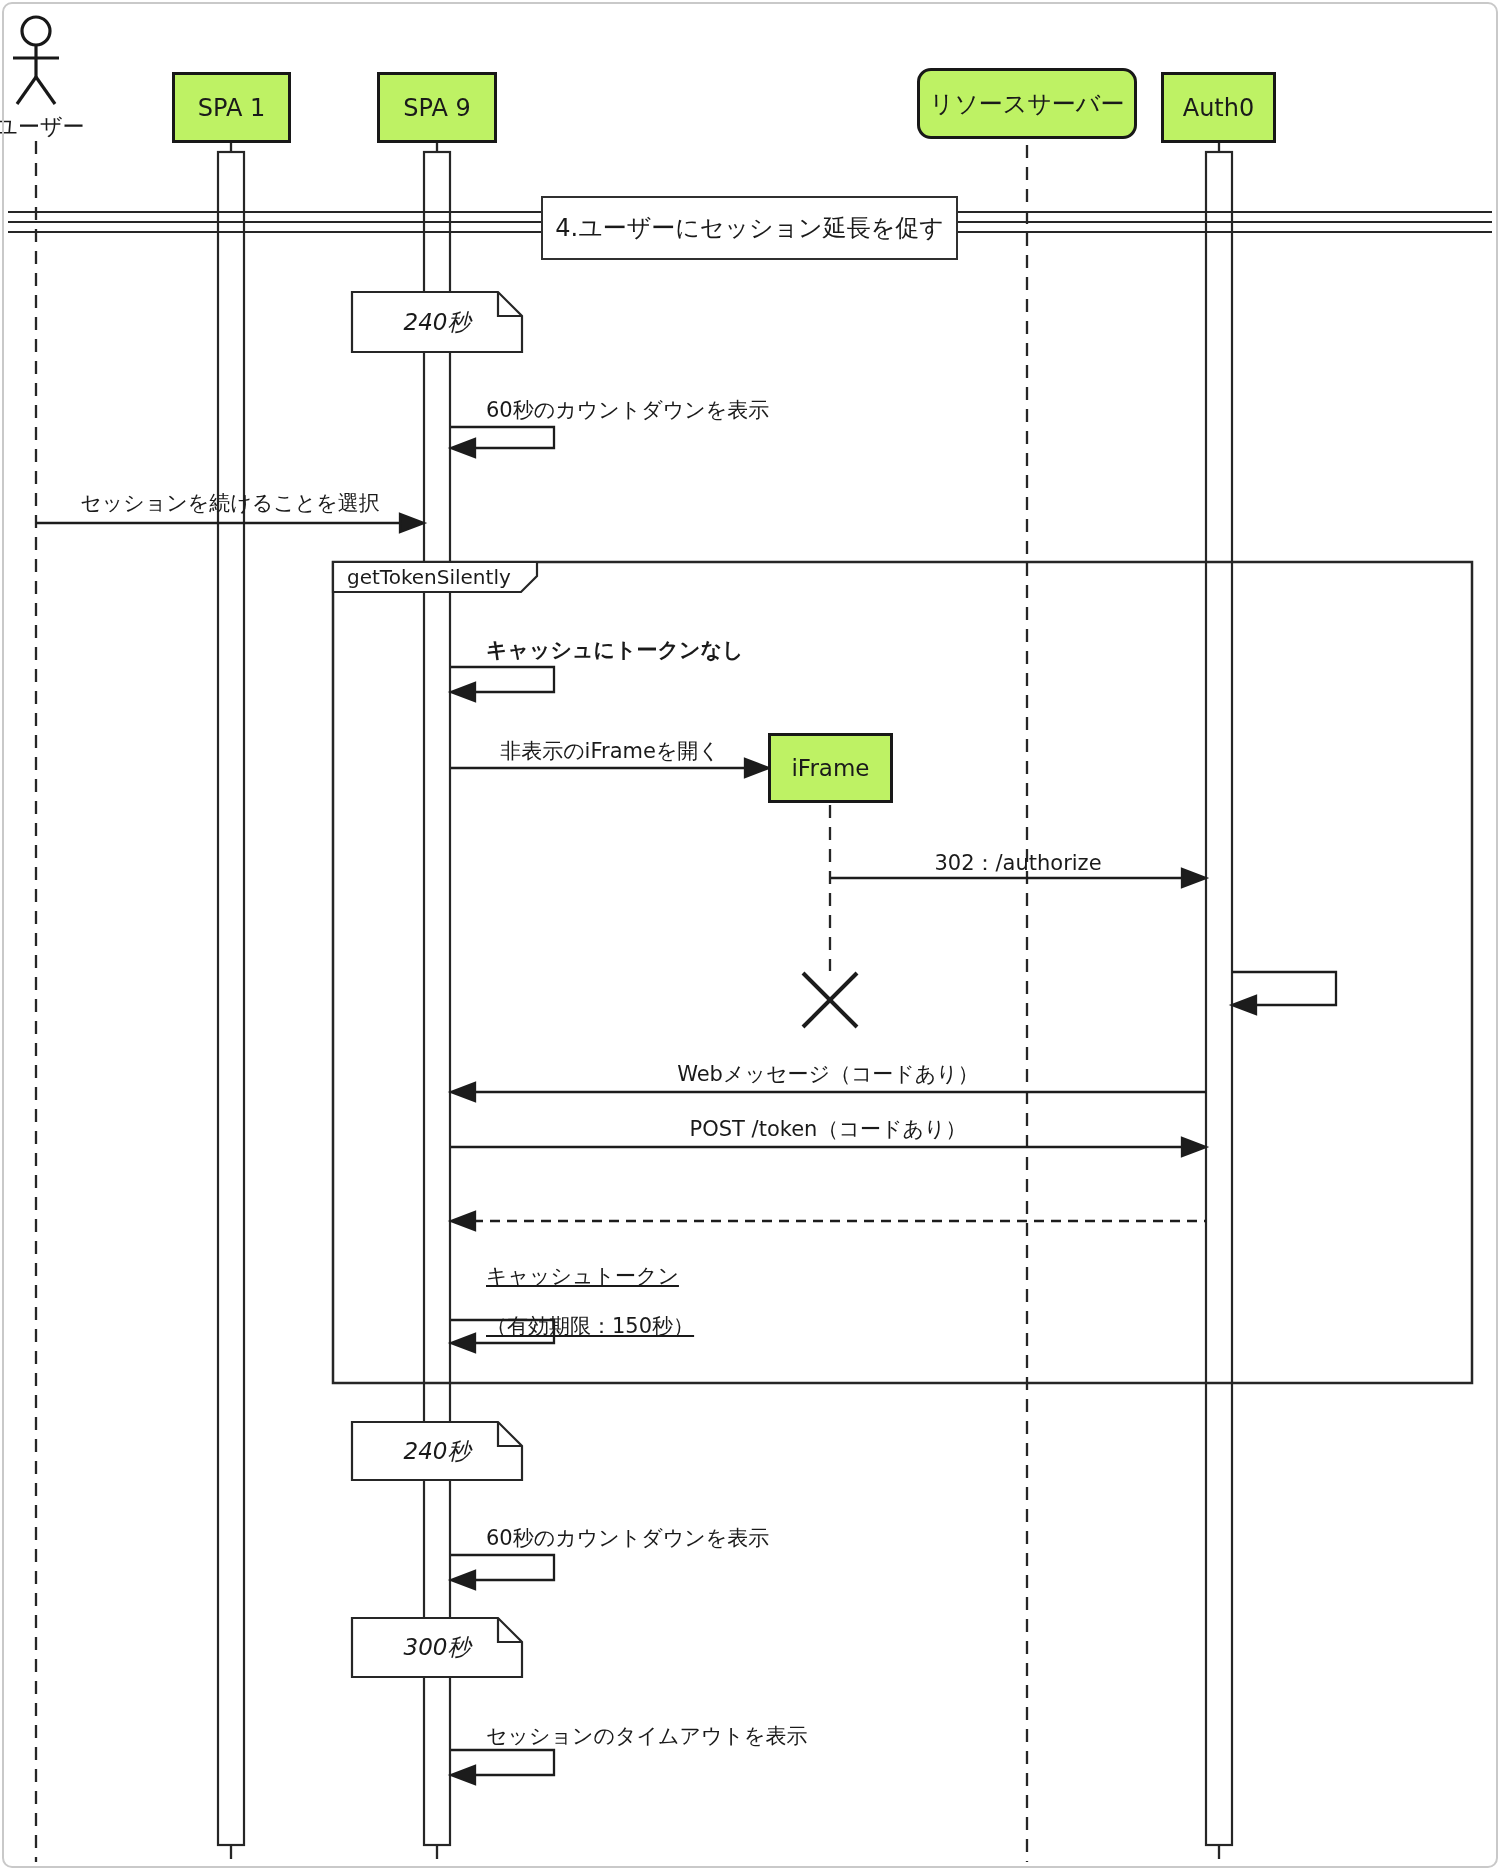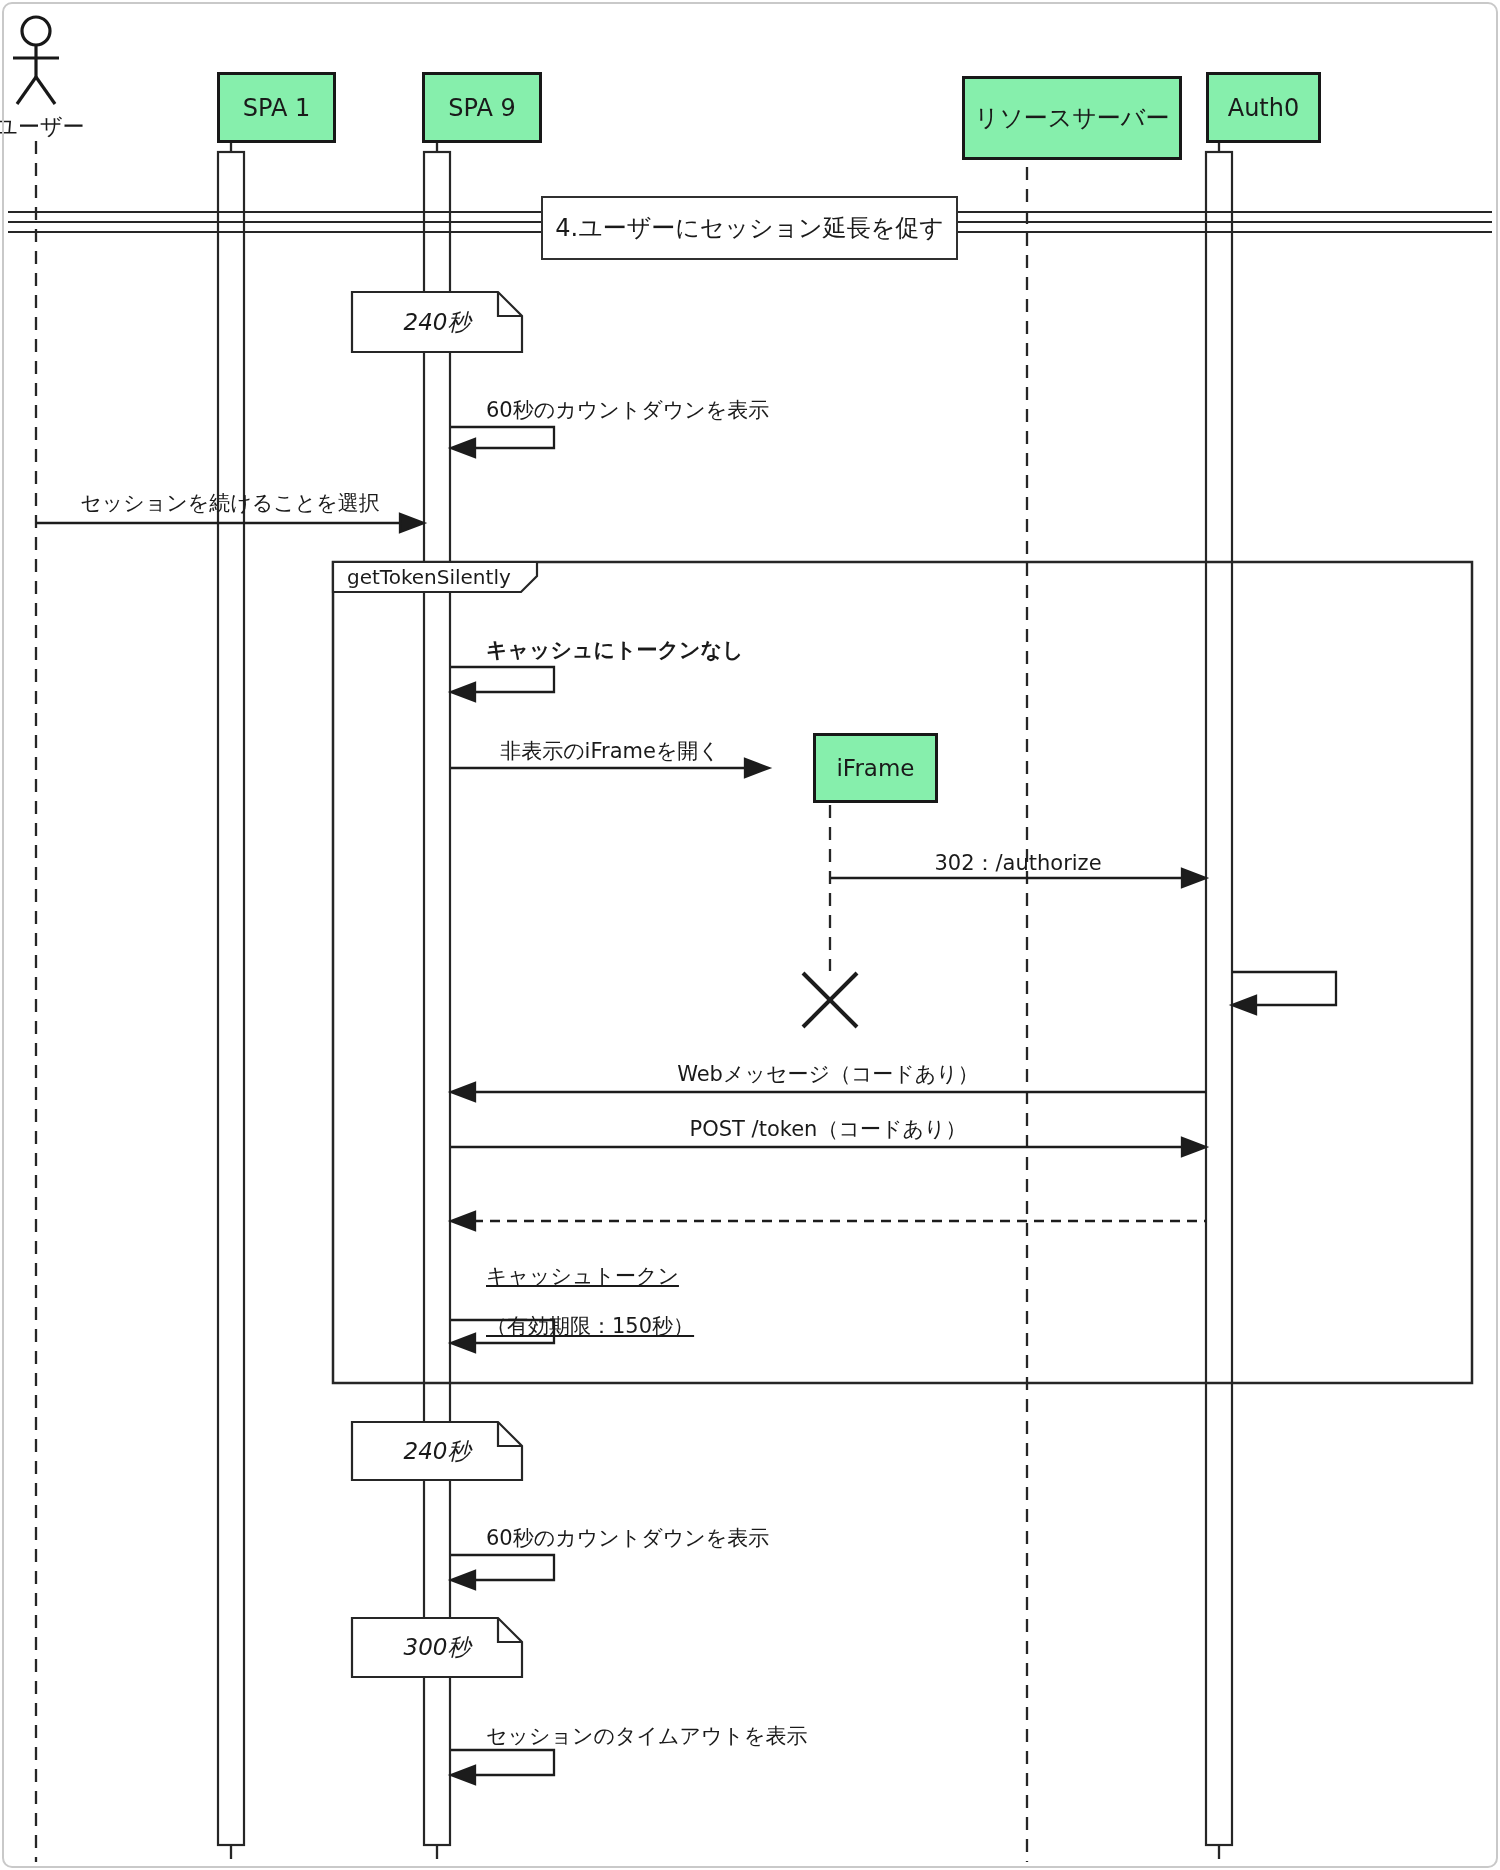--- a/index.html
+++ b/index.html
@@ -2,22 +2,22 @@
 <html><head>
 <meta charset="utf-8">
 <style>
   html,body{margin:0;padding:0;background:#ffffff;}
   *{box-sizing:border-box;}
   body{font-family:"DejaVu Sans","Liberation Sans",sans-serif;color:#1a1a1a;}
   #canvas{position:relative;width:1500px;height:1870px;background:#ffffff;overflow:hidden;}
   #canvas-border{position:absolute;left:2px;top:2px;right:2px;bottom:2px;border:2px solid #c9c9c9;border-radius:10px;pointer-events:none;z-index:5;}
   svg.layer{position:absolute;left:0;top:0;z-index:1;}
   .lbl{position:absolute;z-index:2;white-space:nowrap;color:#1a1a1a;}
-  .participant{position:absolute;z-index:2;background:#86efac;border:3px solid #181818;
-    display:flex;align-items:center;justify-content:center;font-size:24px;margin-left:45px;}
+  .participant{position:absolute;z-index:2;background:#bef264;border:3px solid #181818;
+    display:flex;align-items:center;justify-content:center;font-size:24px;}
   .msg{font-size:21px;}
   .msg.center{text-align:center;}
   .note-text{position:absolute;z-index:2;text-align:center;font-size:23px;font-style:italic;}
   .divider-box{position:absolute;z-index:2;background:#ffffff;border:2px solid #303030;
     display:flex;align-items:center;justify-content:center;font-size:24px;}
   .frame-label{position:absolute;z-index:2;font-size:20px;display:flex;align-items:center;}
   .multiline{white-space:pre;line-height:25px;}
 </style>
 </head>
 <body>
@@ -116,21 +116,21 @@
     <g stroke="#1c1c1c" stroke-width="4" fill="none">
       <line x1="803" y1="973" x2="857" y2="1027"></line>
       <line x1="803" y1="1027" x2="857" y2="973"></line>
     </g>
   </svg>
 
   <div class="lbl" style="left:-40px;top:112px;width:160px;text-align:center;font-size:22px;">ユーザー</div>
 
   <div class="participant" style="left:172px;top:72px;width:119px;height:71px;">SPA 1</div>
   <div class="participant" style="left:377px;top:72px;width:120px;height:71px;">SPA 9</div>
-  <div class="participant" style="left:917px;top:76px;width:220px;height:84px;">リソースサーバー</div>
+  <div class="participant" style="left:917px;top:68px;width:220px;height:71px;border-radius:14px;">リソースサーバー</div>
   <div class="participant" style="left:1161px;top:72px;width:115px;height:71px;">Auth0</div>
 
   <div class="divider-box" style="left:541px;top:196px;width:417px;height:64px;">4.ユーザーにセッション延長を促す</div>
 
   <div class="note-text" style="left:352px;top:297px;width:170px;height:50px;line-height:50px;">240秒</div>
   <div class="lbl msg" style="left:486px;top:396px;">60秒のカウントダウンを表示</div>
   <div class="lbl msg center" style="left:30px;top:489px;width:400px;">セッションを続けることを選択</div>
 
   <div class="frame-label" style="left:347px;top:562px;height:30px;">getTokenSilently</div>
 

